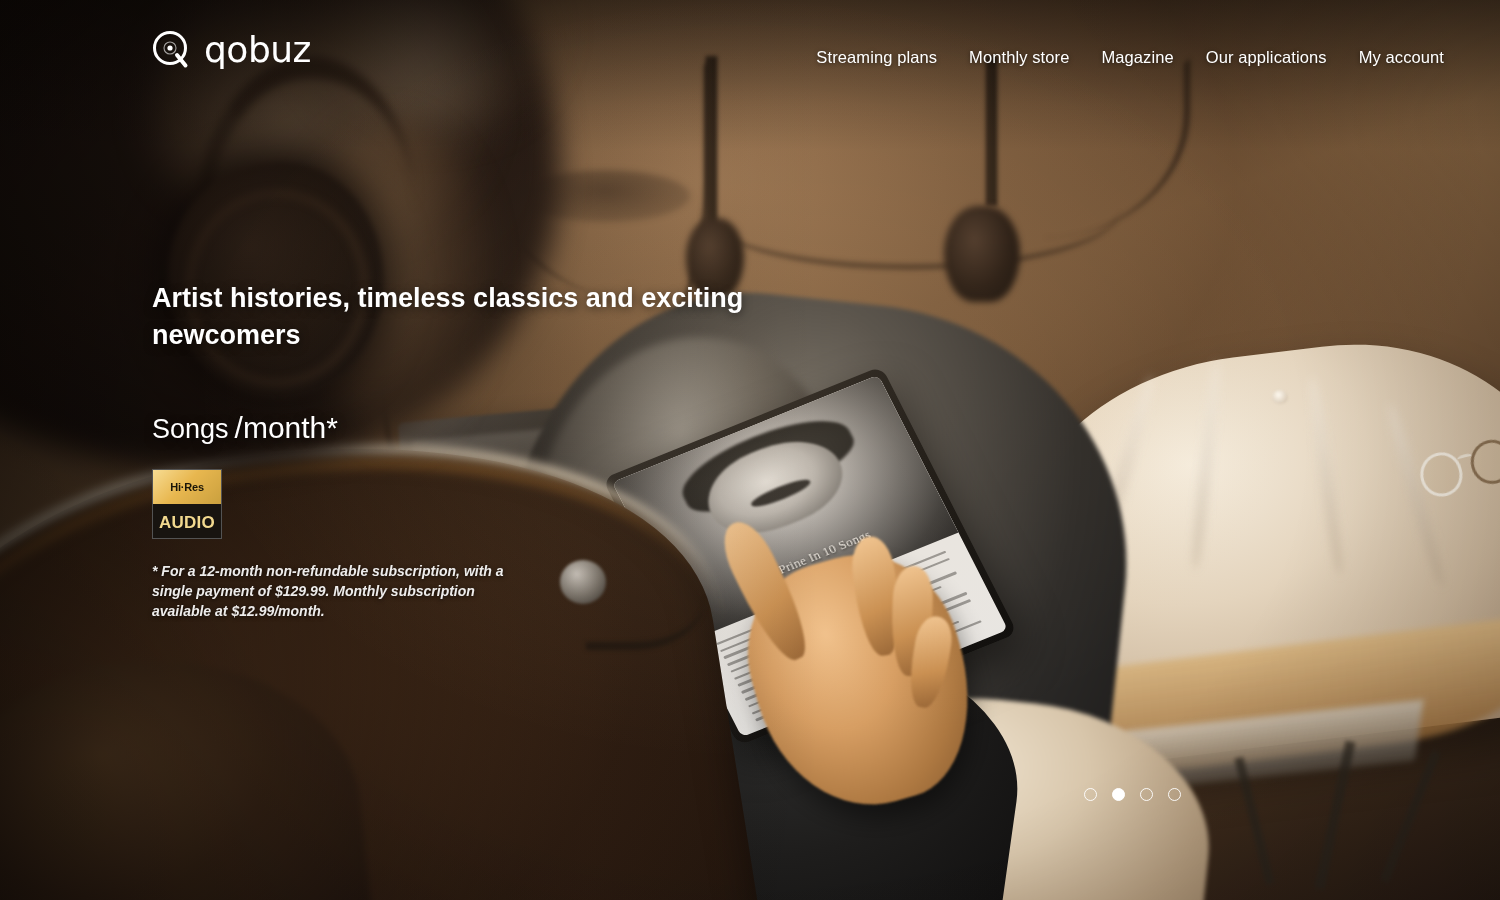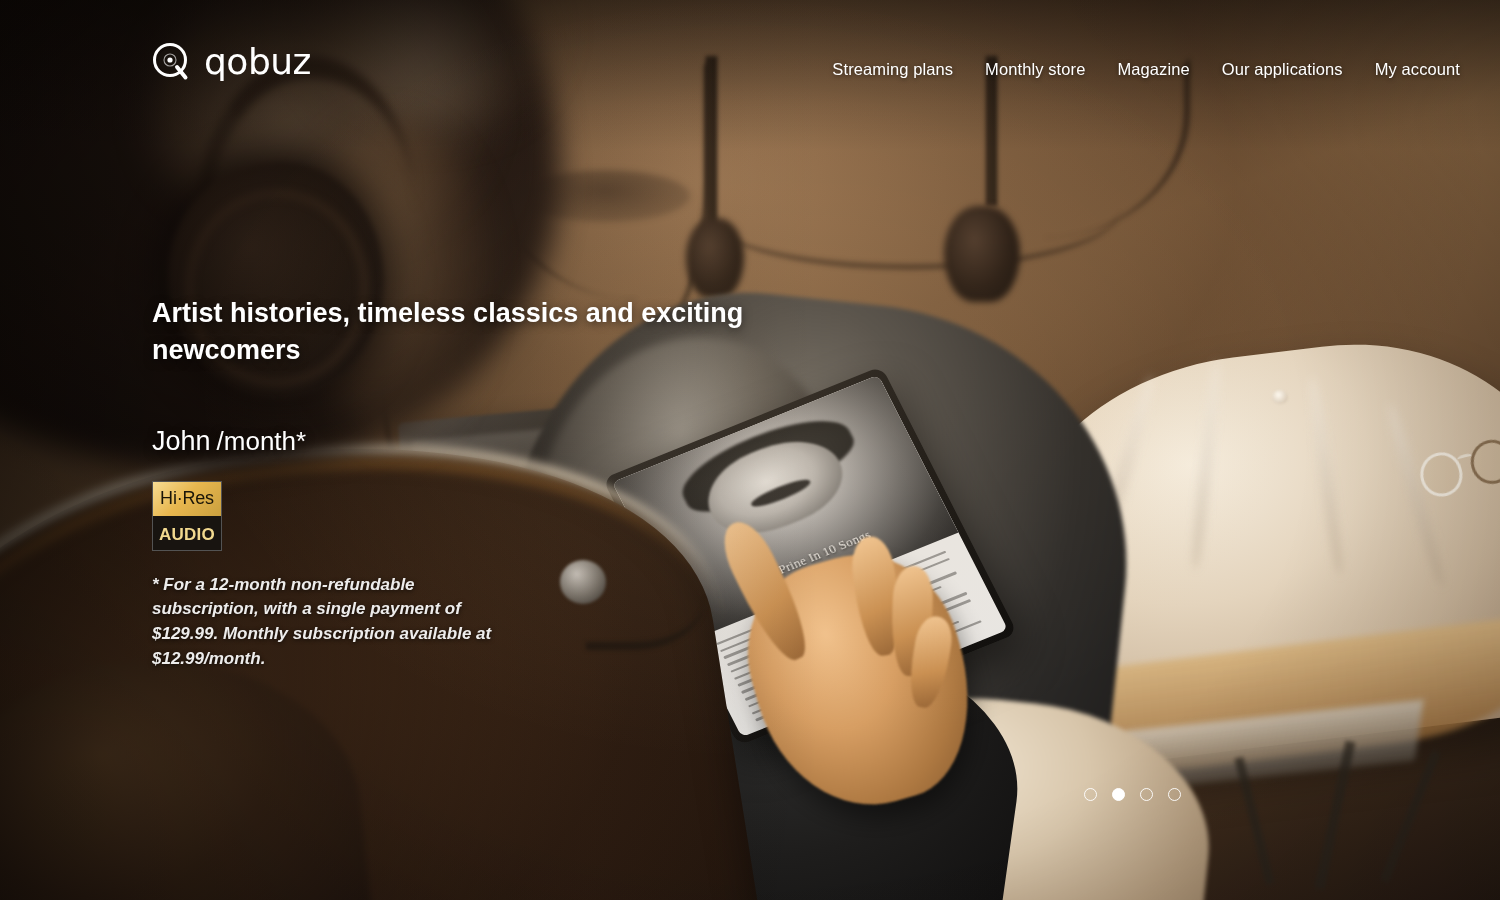--- a/index.html
+++ b/index.html
@@ -404,23 +404,23 @@
     position: absolute; left: 0; top: 0; right: 0; height: 150px;
     background: linear-gradient(180deg, rgba(8,5,3,.55) 0%, rgba(8,5,3,.12) 70%, rgba(0,0,0,0) 100%);
     pointer-events: none;
   }
 
   
   .ui { position: absolute; inset: 0; }
 
   
   .header {
-    position: absolute; left: 0; right: 0; top: 12px; height: 120px;
+    position: absolute; left: 0; right: 0; top: 0; height: 120px;
     display: flex; align-items: flex-start;
-    padding: 30px 40px 0 152px;
+    padding: 30px 56px 0 152px;
   }
   .logo { display: flex; align-items: center; gap: 12px; text-decoration: none; }
   .logo-mark {
     width: 40px; height: 40px; position: relative; flex: 0 0 auto;
   }
   .logo-word {
     color: #fff; font-size: 36px; font-weight: 400;
     letter-spacing: -0.5px; line-height: 1;
     font-family: "DejaVu Sans", sans-serif;
   }
@@ -442,37 +442,37 @@
   .copy { position: absolute; left: 152px; top: 258px; width: 640px; }
   .title {
     color: #fff;
     font-size: 62px;
     font-weight: 700;
     letter-spacing: .5px;
     line-height: 1;
     text-shadow: 0 2px 14px rgba(0,0,0,.55);
   }
   .subtitle {
-    margin-top: 37px;
+    margin-top: 22px;
     color: #fff;
     font-size: 27px;
     font-weight: 600;
     line-height: 1.38;
     max-width: 620px;
     text-shadow: 0 2px 10px rgba(0,0,0,.55);
   }
 
   .price-row {
     margin-top: 56px;
     display: flex; align-items: baseline; gap: 10px;
     text-shadow: 0 2px 10px rgba(0,0,0,.6);
   }
   .price-from { color: #fff; font-size: 27px; font-weight: 400; }
   .price-amount { color: #F3A93B; font-size: 46px; font-weight: 400; letter-spacing: -.5px; }
-  .price-period { color: #fff; font-size: 26px; font-weight: 500; margin-left: -4px; }
+  .price-period { color: #fff; font-size: 30px; font-weight: 500; margin-left: -4px; }
 
   .cta-row {
     margin-top: 24px;
     display: flex; align-items: center; gap: 28px;
   }
   .cta {
     width: 260px; height: 66px;
     background: #F9AE3A;
     border: none;
     color: #1b1b1b;
@@ -490,21 +490,21 @@
     background: #111;
     display: flex; flex-direction: column;
     position: relative; overflow: hidden;
     flex: 0 0 auto;
   }
   .hires-top {
     height: 50%;
     background: linear-gradient(135deg, #f7dc93 0%, #e8b74f 46%, #caa03e 100%);
     display: flex; align-items: center; justify-content: center;
     color: #1a1508;
-    font-size: 18px; font-weight: 400;
+    font-size: 11px; font-weight: 700;
     font-family: "Liberation Sans", sans-serif;
     letter-spacing: -.2px;
     position: relative; z-index: 2;
   }
   .hires-curve {
     position: absolute; left: -14%; top: 40%;
     width: 128%; height: 34%;
     background: linear-gradient(135deg, #f7dc93 0%, #e0b04a 60%, #b8913a 100%);
     border-radius: 0 0 52% 52% / 0 0 100% 100%;
     z-index: 1;
@@ -516,21 +516,21 @@
     padding-bottom: 5px;
     color: #f2d98f;
     font-size: 17px; font-weight: 700;
     letter-spacing: .2px;
     position: relative; z-index: 3;
   }
 
   .fineprint {
     margin-top: 22px;
     color: rgba(255,255,255,.92);
-    font-size: 17px;
+    font-size: 14px;
     font-style: italic;
     font-weight: 600;
     line-height: 1.46;
     max-width: 372px;
     text-shadow: 0 1px 4px rgba(0,0,0,.7);
   }
 
   
   .dots {
     position: absolute; left: 1084px; top: 788px;
@@ -667,21 +667,21 @@
         <a href="#">Magazine</a>
         <a href="#">Our applications</a>
         <a href="#">My account</a>
       </nav>
     </div>
 
     <div class="copy">
       <p class="subtitle">Artist histories, timeless classics and exciting newcomers</p>
 
       <div class="price-row">
-        <span class="price-from">John</span>
+        <span class="price-from">Songs</span>
         <span class="price-period">/month*</span>
       </div>
 
       <div class="cta-row">
 
         <div class="hires">
           <div class="hires-curve"></div>
           <div class="hires-top">Hi·Res</div>
           <div class="hires-bot">AUDIO</div>
         </div>

